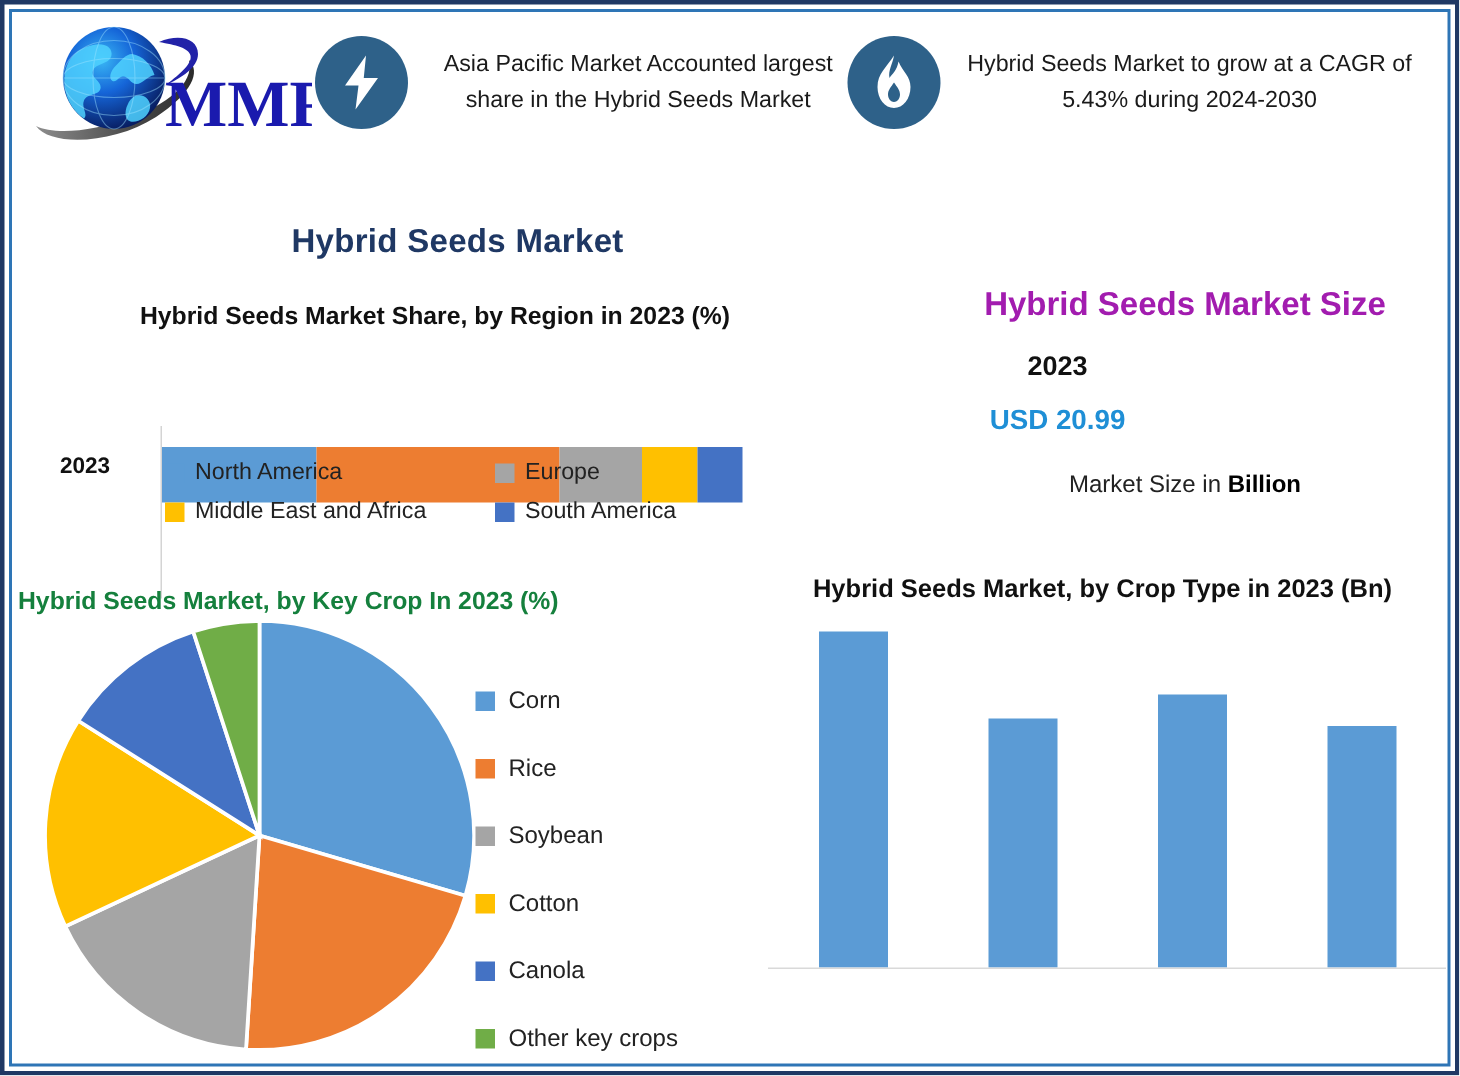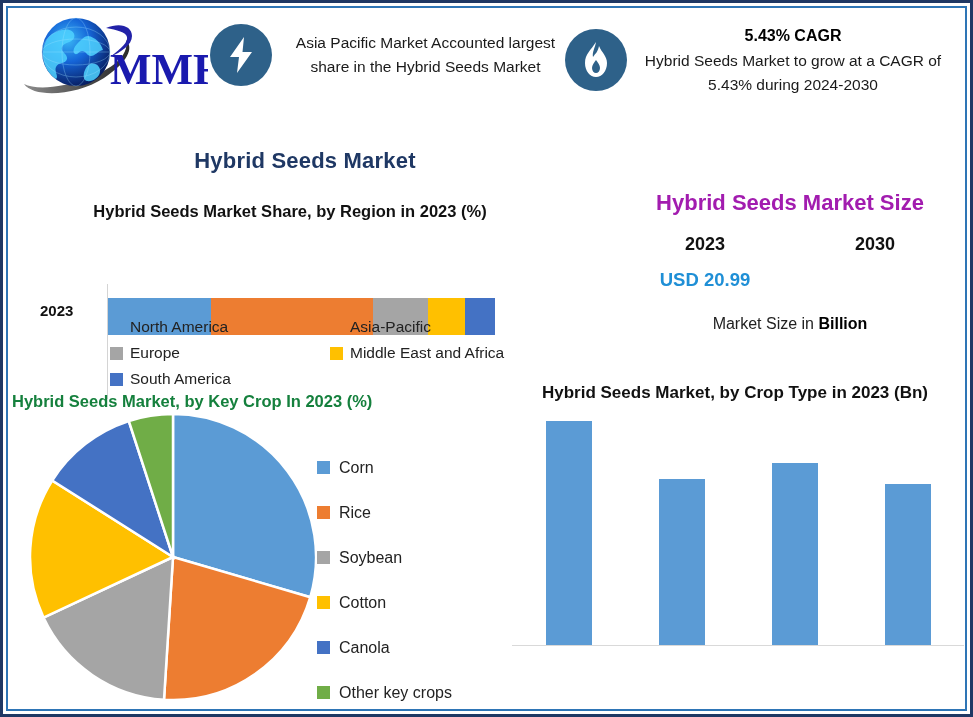--- a/index.html
+++ b/index.html
@@ -131,21 +131,21 @@
   .stacked-bar {
     position: absolute;
     left: 78px; top: 64px;
     width: 387px; height: 37px;
     display: flex;
   }
   .stacked-bar > span { height: 100%; display: block; }
 
   .region-legend {
     position: absolute;
-    left: 80px; top: 118px;
+    left: 80px; top: 106px;
     width: 440px;
     display: flex;
     flex-wrap: wrap;
     align-items: flex-end;
   }
   .lg-item {
     display: flex;
     align-items: center;
     gap: 7px;
     width: 50%;
@@ -334,21 +334,20 @@
     </div>
 
     <div class="hdr-item b">
       <div class="circle-icon">
         <svg width="28" height="38" viewBox="0 0 28 38" aria-hidden="true">
           <path d="M14 1 C9 9 3 13 3 22 c0 8 5 14 11 14 s11 -6 11 -14 C25 15 20 12 17 5 c-1 6 -4 8 -6 11 c-1 -5 2 -9 3 -15 z" fill="#ffffff"></path>
           <path d="M14 19 c-2 3 -4 5 -4 8 c0 3 2 5 4 5 s4 -2 4 -5 c0 -3 -2 -5 -4 -8 z" fill="#2E6189"></path>
         </svg>
       </div>
       <div class="hdr-text">
-        <span class="cagr-head">5.43% CAGR</span>
         <span>Hybrid Seeds Market to grow at a CAGR of 5.43% during 2024-2030</span>
       </div>
     </div>
   </div>
 
   <div class="main-title">Hybrid Seeds Market</div>
 
   <div class="region-panel">
     <div class="panel-title">Hybrid Seeds Market Share, by Region in 2023 (%)</div>
 
@@ -363,24 +362,20 @@
         <span style="width:7.7%;background:#4472C4"></span>
       </div>
     </div>
 
     <div class="region-legend">
       <div class="lg-item">
         <span class="swatch" style="background:#5B9BD5"></span>
         <span>North America</span>
       </div>
       <div class="lg-item">
-        <span class="swatch" style="background:#ED7D31"></span>
-        <span>Asia-Pacific</span>
-      </div>
-      <div class="lg-item">
         <span class="swatch" style="background:#A5A5A5"></span>
         <span>Europe</span>
       </div>
       <div class="lg-item">
         <span class="swatch" style="background:#FFC000"></span>
         <span>Middle East and Africa</span>
       </div>
       <div class="lg-item">
         <span class="swatch" style="background:#4472C4"></span>
         <span>South America</span>
@@ -389,21 +384,20 @@
   </div>
 
   <div class="size-panel">
     <div class="size-title">Hybrid Seeds Market Size</div>
     <div class="size-years">
       <div class="size-col">
         <div class="size-year">2023</div>
         <div class="size-val">USD 20.99</div>
       </div>
       <div class="size-col">
-        <div class="size-year">2030</div>
       </div>
     </div>
     <div class="size-foot">
       <span>Market Size in </span><b>Billion</b>
     </div>
   </div>
 
   <div class="pie-panel">
     <div class="pie-title">Hybrid Seeds Market, by Key Crop In 2023 (%)</div>
 

